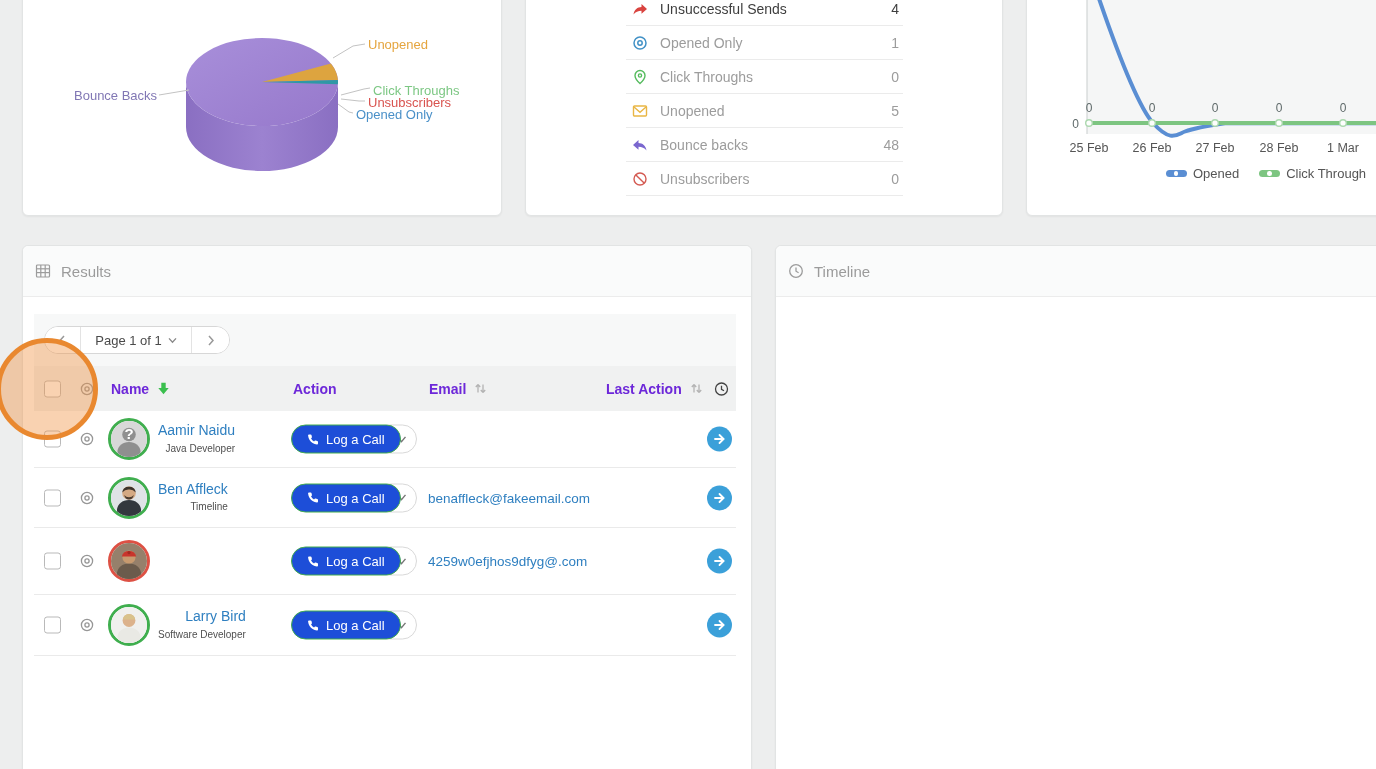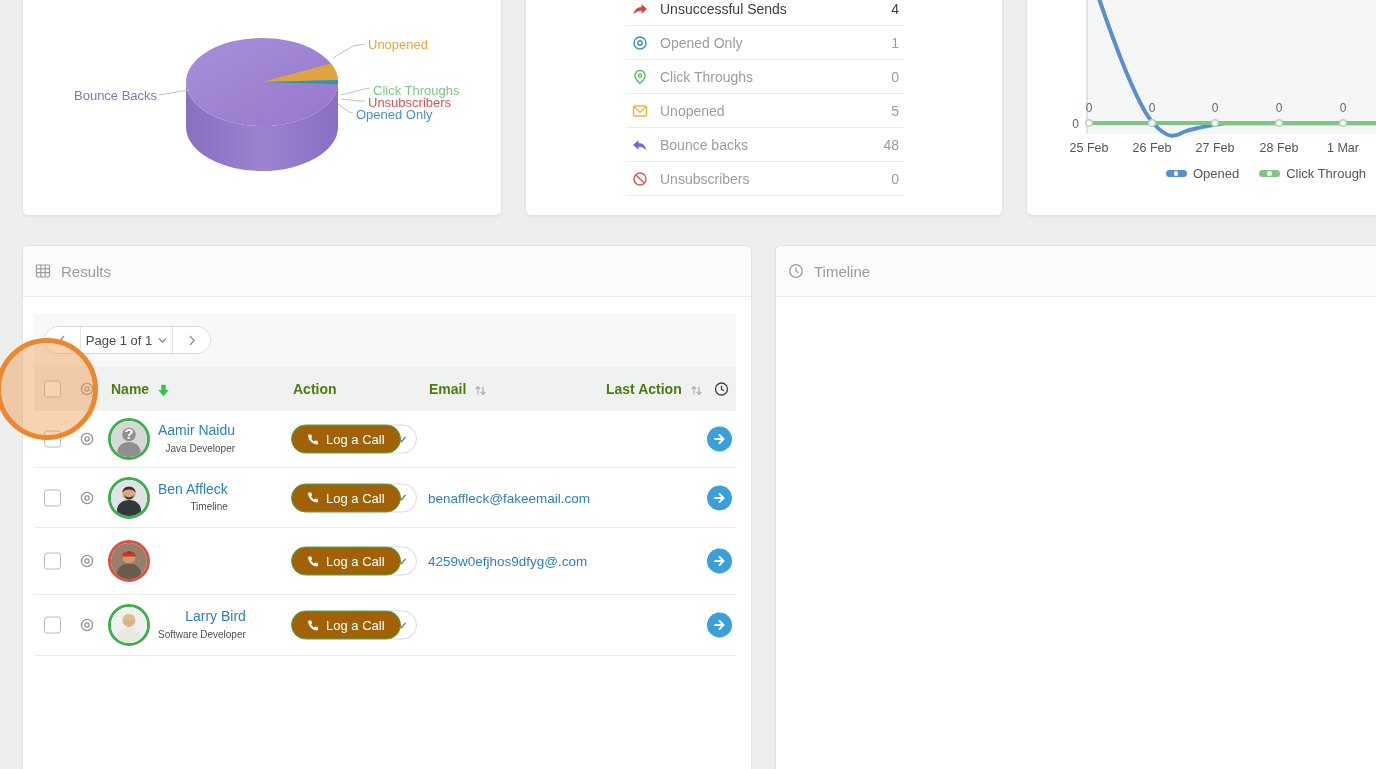--- a/index.html
+++ b/index.html
@@ -41,27 +41,27 @@
                 border-radius:6px 6px 0 0; display:flex; align-items:center; padding-left:12px; }
   .panel-head .p-icon { width:16px; height:16px; margin-right:10px; display:flex; }
   .panel-head .p-title { font-size:15px; color:#9b9b9b; }
 
   .tbl-region { position:absolute; left:11px; right:15px; top:68px; }
   .toolbar { height:52px; background:#f7f8f8; position:relative; }
   .pager { position:absolute; left:10px; top:12px; height:28px; display:flex;
            background:#fff; border:1px solid #d7d7d7; border-radius:15px; overflow:hidden; }
   .pager > * { display:flex; align-items:center; justify-content:center; cursor:pointer; background:#fff; border:none; }
   .pager .pg-prev { width:35px; }
-  .pager .pg-label { width:93px; font-size:13px; color:#4a4a4a; gap:6px;
+  .pager .pg-label { width:112px; font-size:13px; color:#4a4a4a; gap:6px;
                      border-left:1px solid #e3e3e3; border-right:1px solid #e3e3e3; }
   .pager .pg-next { width:37px; }
 
   .thead { height:45px; background:#f0f1f1; position:relative; }
   .thead .hcell { position:absolute; top:50%; transform:translateY(-50%); font-size:14px;
-                  font-weight:bold; color:#4d7c0f; display:flex; align-items:flex-end; gap:8px; cursor:pointer; }
+                  font-weight:bold; color:#6d28d9; display:flex; align-items:center; gap:8px; cursor:pointer; }
   .cb { position:absolute; top:50%; transform:translateY(-50%); width:17px; height:17px;
         background:#fff; border:1.5px solid #b9b9b9; border-radius:3px; cursor:pointer; }
   .tgt { position:absolute; top:50%; transform:translateY(-50%); display:flex; cursor:pointer; }
 
   .trow { position:relative; border-bottom:1px solid #eaeaea; }
   .trow.r0 { height:57px; } .trow.r1 { height:60px; } .trow.r2 { height:67px; } .trow.r3 { height:61px; }
 
   .avatar { position:absolute; left:74px; top:50%; transform:translateY(-50%);
             width:42px; height:42px; border-radius:50%; overflow:hidden; cursor:pointer; }
   .ring-green { border:3px solid #3fae4e; }
@@ -69,21 +69,21 @@
   .avatar svg { display:block; width:100%; height:100%; }
   .avatar .glyph { position:absolute; left:0; top:4px; width:100%; text-align:center;
                    color:#fff; font-size:15px; font-weight:bold; }
 
   .who { position:absolute; left:124px; top:50%; transform:translateY(-50%); line-height:17.5px;text-align:right; }
   .who a.nm { font-size:14px; color:#2e7fc0; text-decoration:none; cursor:pointer; }
   .who .jt  { font-size:10px; color:#4f4f4f; }
   .who a.co { font-size:13.5px; color:#2e7fc0; text-decoration:none; cursor:pointer; }
 
   .call-btn { position:absolute; left:257px; top:50%; transform:translateY(-50%); height:29px;
-              padding:0 15px; background:#a16207; border:1px solid #43ad4e; border-radius:15px;
+              padding:0 15px; background:#1d4ed8; border:1px solid #43ad4e; border-radius:15px;
               color:#fff; font-size:13px; display:flex; align-items:center; gap:7px; cursor:pointer; z-index:2;
               font-family:"Liberation Sans",sans-serif; }
   .call-drop { position:absolute; left:340px; top:50%; transform:translateY(-50%); height:29px; width:43px;
                background:#fff; border:1px solid #d9d9d9; border-radius:15px; cursor:pointer; z-index:1;
                display:flex; align-items:center; justify-content:flex-end; padding-right:9px; }
   .email { position:absolute; left:394px; top:50%; transform:translateY(-50%); font-size:13.5px;
            color:#2e7fc0; text-decoration:none; cursor:pointer; }
   .go-btn { position:absolute; left:673px; top:50%; transform:translateY(-50%); width:25px; height:25px;
             border-radius:50%; background:#3ba0d9; border:none; display:flex; align-items:center;
             justify-content:center; cursor:pointer; }

